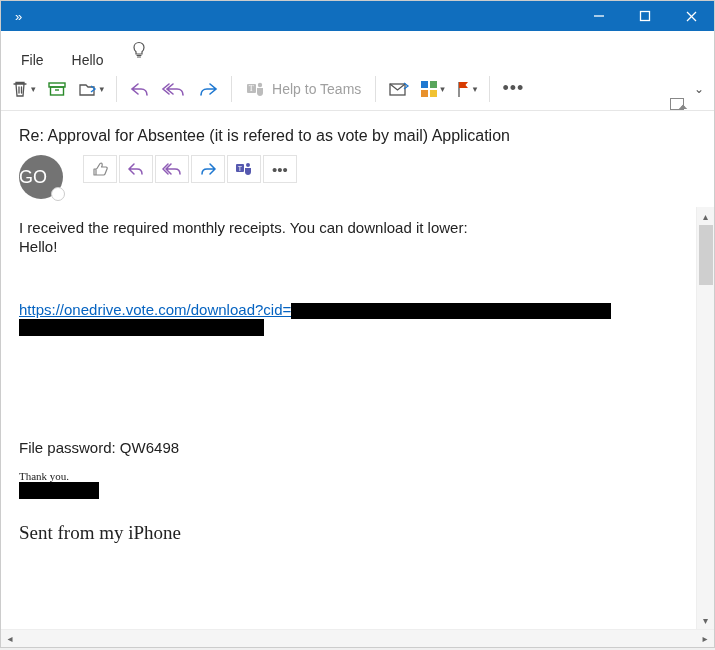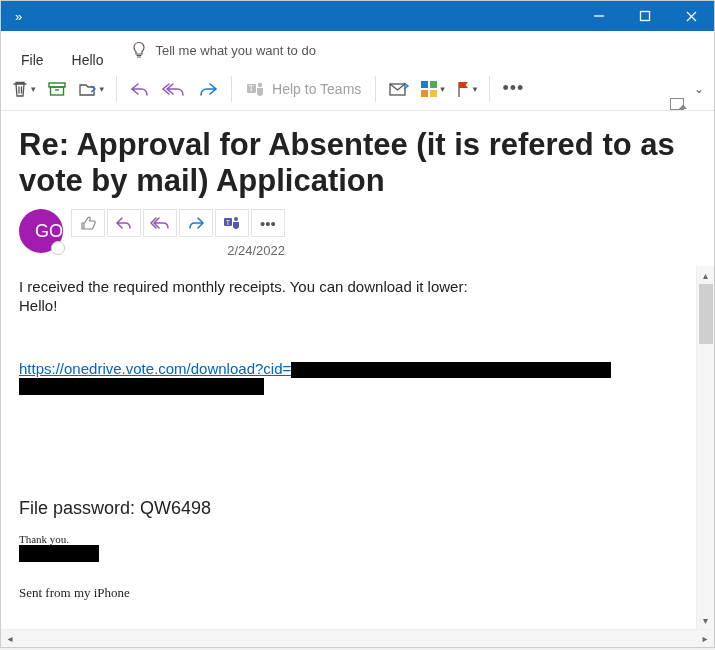--- a/index.html
+++ b/index.html
@@ -130,40 +130,41 @@
     position:absolute;
     right:-3px; bottom:-3px;
     border: 3px solid transparent;
     border-left-color:#888;
     border-top-color:#888;
     transform: rotate(45deg);
   }
   
   .subject {
     padding: 16px 18px 6px 18px;
-    font-size: 31px;
+    font-size: 16px;
     color: #222;
-    font-weight: 700;
+    font-weight: 400;
   }
   
   .header {
     display: flex;
     padding: 4px 18px 8px 18px;
     align-items: flex-start;
   }
   .avatar {
     width: 44px;
     height: 44px;
     border-radius: 50%;
-    background: #a21caf;
+    background: #737373;
     color: #fff;
     font-size: 18px;
     display: flex;
     align-items: center;
-    justify-content: flex-end;
+    justify-content: flex-start;
+    margin-right: 12px;
     position: relative;
     flex-shrink: 0;
   }
   .presence {
     position: absolute;
     right: -2px;
     bottom: -2px;
     width: 14px;
     height: 14px;
     border-radius: 50%;
@@ -219,23 +220,23 @@
     padding: 10px 18px;
     font-size: 15px;
     color: #222;
     overflow: hidden;
   }
   .body .line { margin: 2px 0; }
   .link {
     color: #0563c1;
     text-decoration: underline;
   }
-  .pw { margin-top: 100px; font-size: 18px; }
+  .pw { margin-top: 100px; font-size: 15px; }
   .thx { font-family: Georgia, 'Times New Roman', serif; font-size: 11px; margin-top: 14px; }
-  .sent { font-family: Georgia, 'Times New Roman', serif; font-size: 13px; margin-top: 20px; }
+  .sent { font-family: Georgia, 'Times New Roman', serif; font-size: 19px; margin-top: 20px; }
   .vscroll {
     width: 18px;
     background: #f5f5f5;
     position: relative;
     border-left: 1px solid #eee;
   }
   .vscroll .up, .vscroll .down {
     height: 18px;
     display:flex;align-items:center;justify-content:center;
     color:#666;font-size:10px;cursor:pointer;
@@ -295,21 +296,20 @@
 
   <div class="menurow">
     <div class="mitem">File</div>
     <div class="mitem">Hello</div>
     <div class="tellme">
       <span class="bulb">
         <svg width="16" height="18" viewBox="0 0 16 18">
             <path d="M8 1.5c-2.8 0-5 2.2-5 5 0 1.9 1 3.3 2 4.2V13h6v-2.3c1-.9 2-2.3 2-4.2 0-2.8-2.2-5-5-5z M6 14.5h4 M6.5 16h3" fill="none" stroke="#555" stroke-width="1.2" stroke-linecap="round"></path>
           </svg>
       </span>
-      <span>Tell me what you want to do</span>
     </div>
   </div>
 
   <div class="toolbar">
     <div class="tbtn">
       <svg width="18" height="20" viewBox="0 0 18 20">
           <path d="M3 5h12 M5 5V3.5h8V5 M5 5l1 12h6l1-12 M8 8v6 M10.5 8v6" fill="none" stroke="#555" stroke-width="1.3" stroke-linecap="round"></path>
         </svg>
       <span class="dd">▾</span>
     </div>
@@ -417,21 +417,20 @@
         <div class="hb">
           <svg width="18" height="16" viewBox="0 0 18 16">
               <rect x="1" y="3" width="8" height="8" rx="1" fill="#5558af"></rect>
               <text x="5" y="9.5" font-size="7" fill="#fff" text-anchor="middle">T</text>
               <circle cx="13" cy="4" r="2" fill="#5558af"></circle>
               <path d="M10 7h6v4c0 2-1.3 3-3 3s-3-1-3-3z" fill="#5558af"></path>
             </svg>
         </div>
         <div class="hb" style="font-size:15px;color:#555;">•••</div>
       </div>
-      <div class="datebox">2/24/2022</div>
     </div>
   </div>
 
   <div class="bodywrap">
     <div class="body">
       <div class="line">I received the required monthly receipts. You can download it lower:</div>
       <div class="line">Hello!</div>
       <div style="height:44px"></div>
       <div>
         <a class="link" href="#"><span>https://onedrive.vote.com/download?cid=</span></a><span class="redacted" style="width:320px;vertical-align:middle;"></span>

